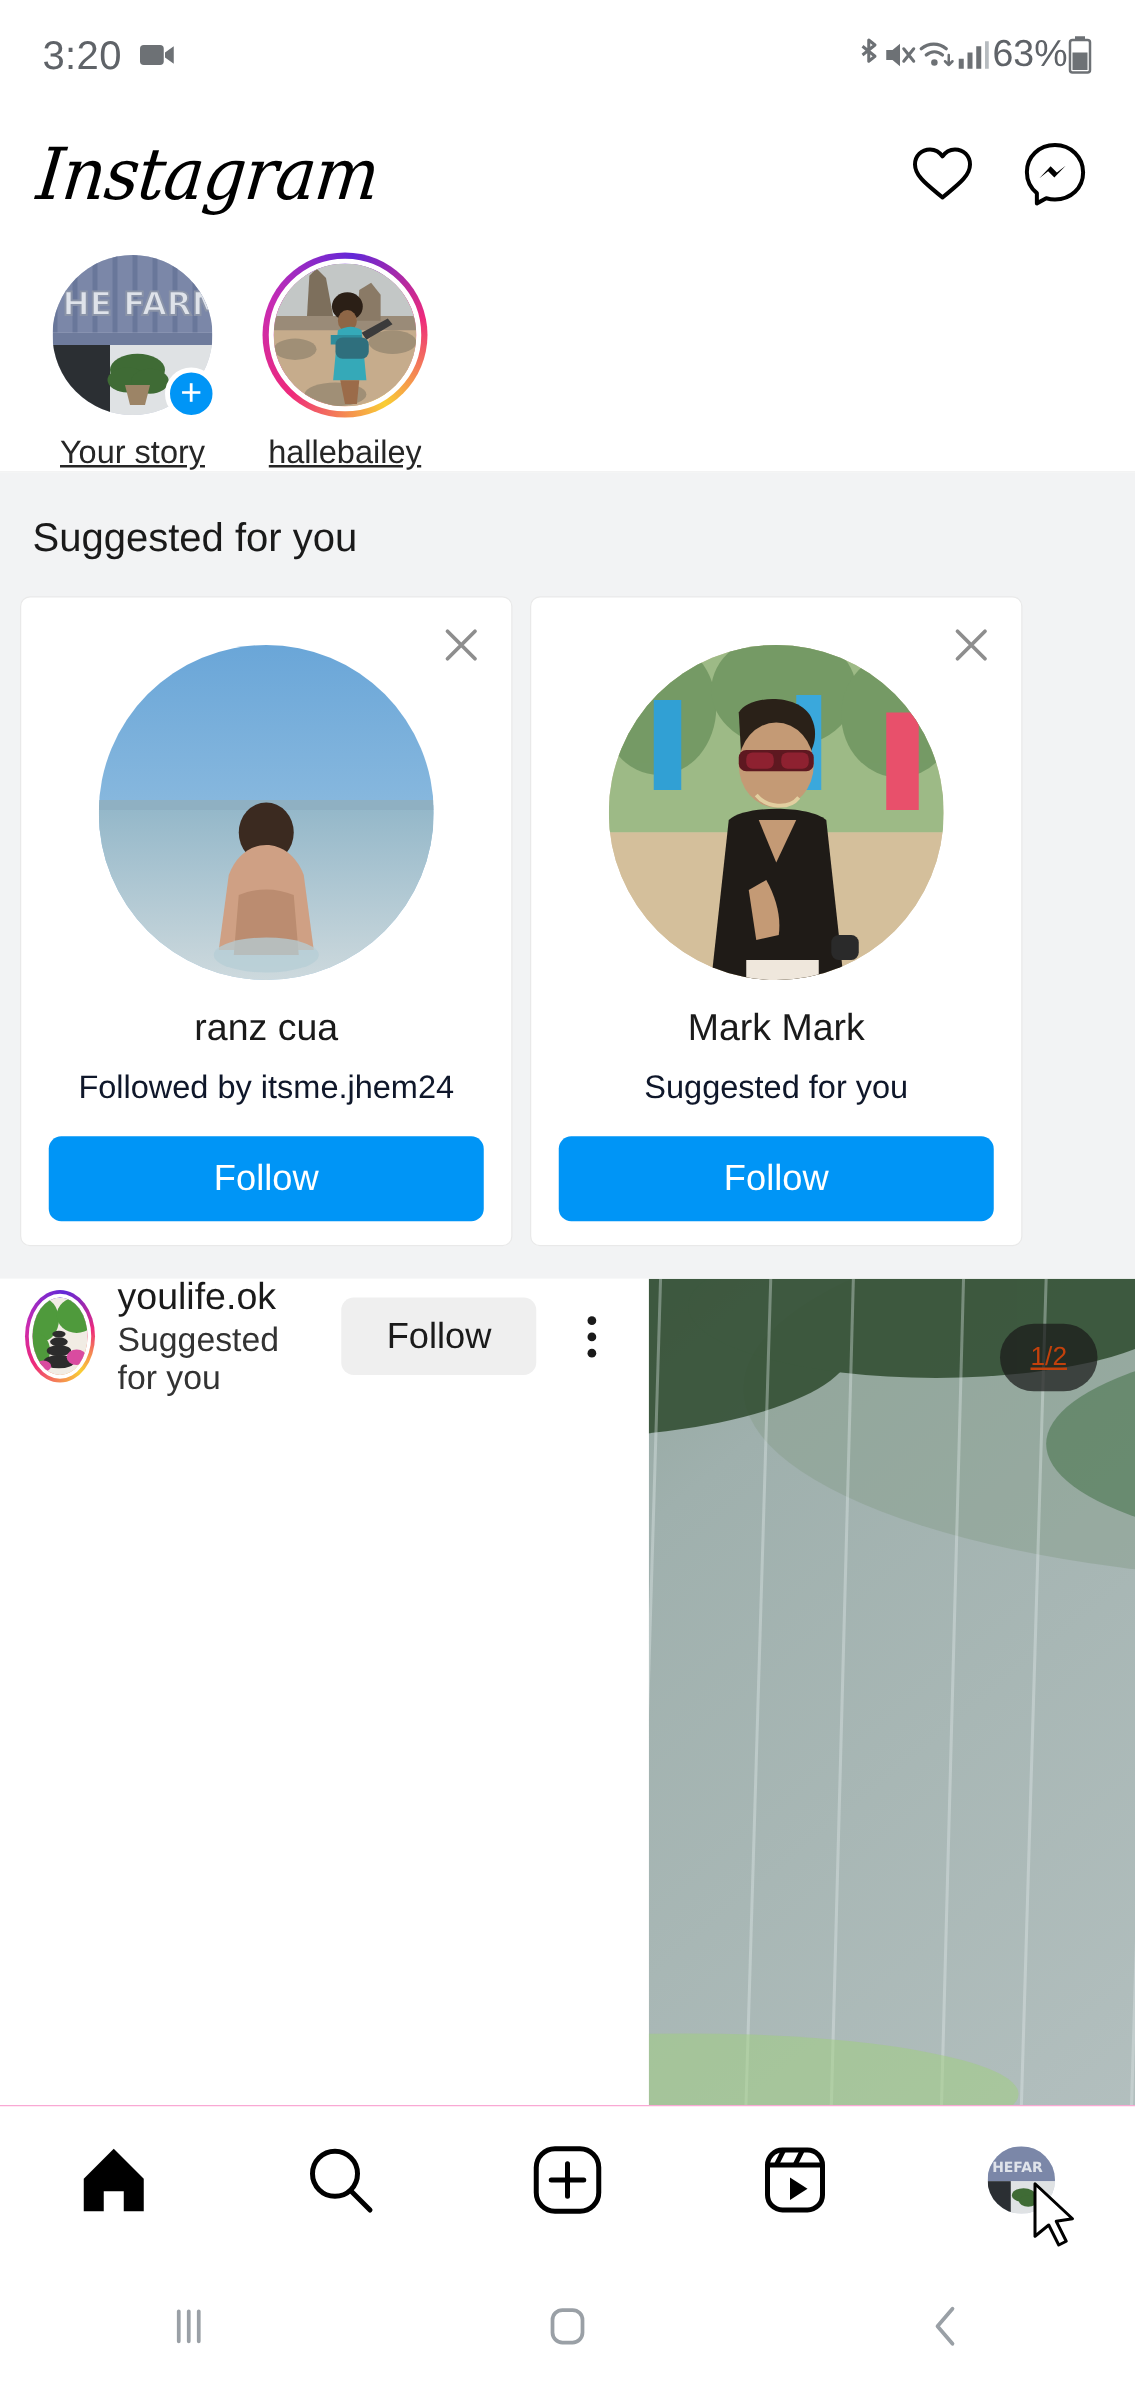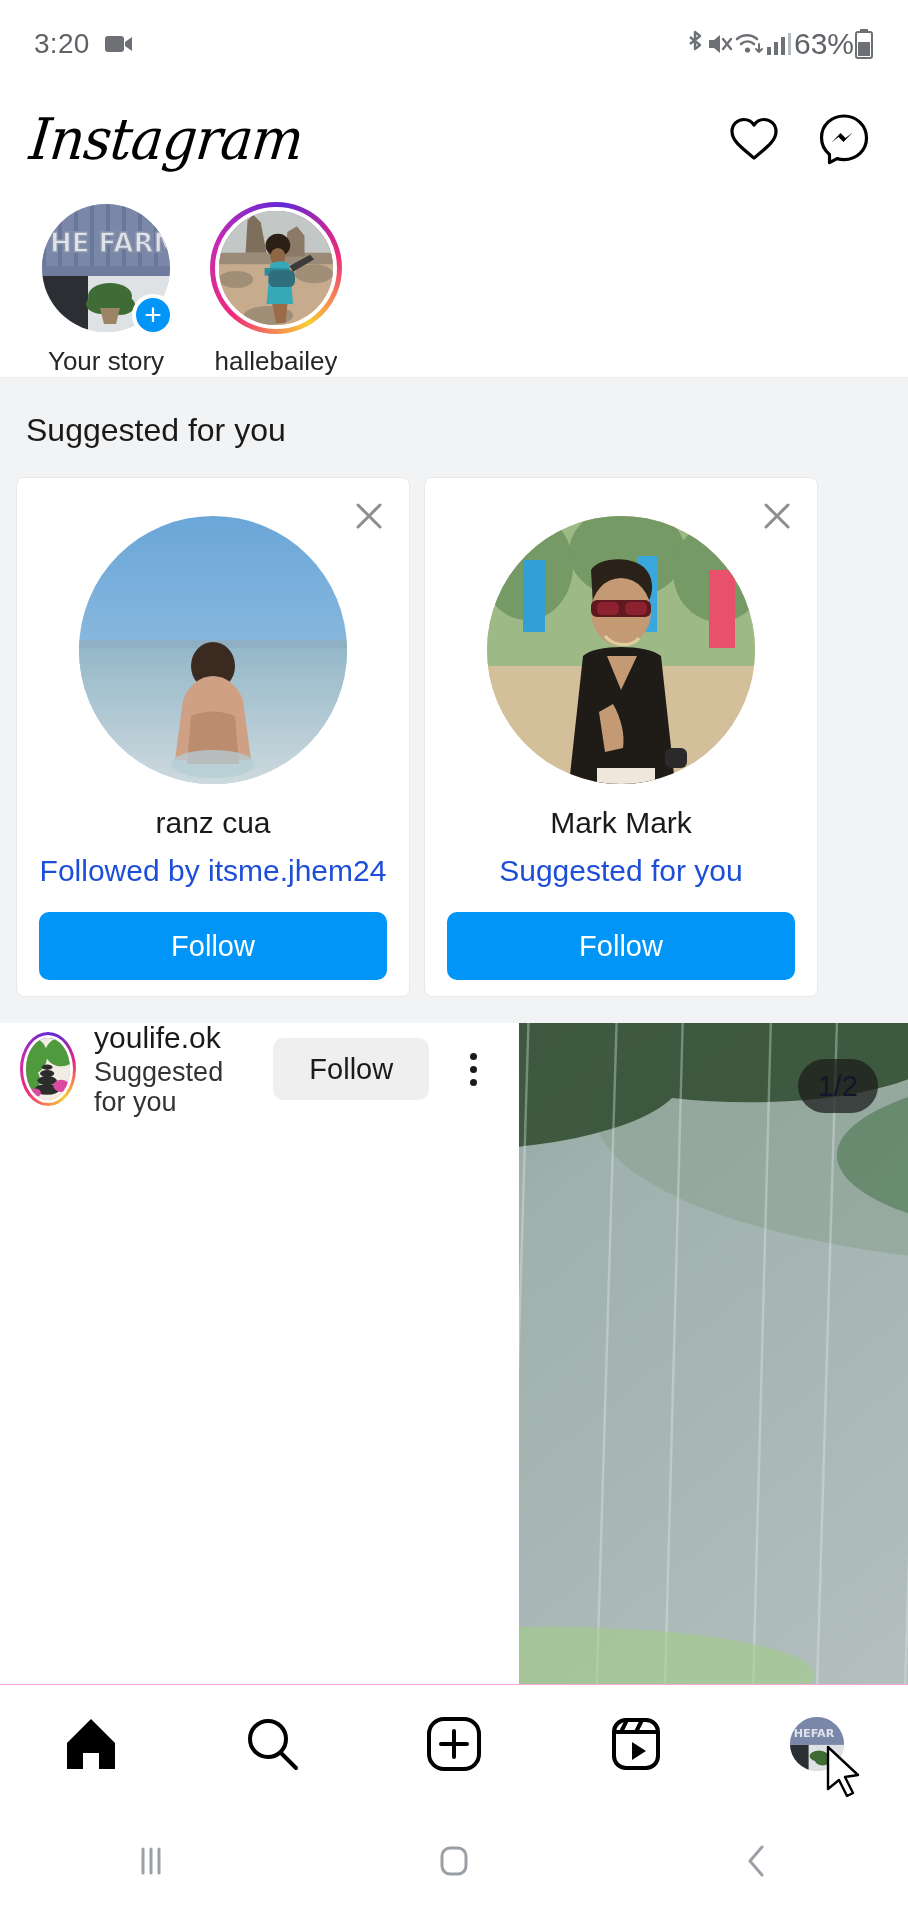--- a/index.html
+++ b/index.html
@@ -12,21 +12,21 @@
   .screen { position: relative; width: 908px; height: 1920px; background: #fff; display: flex; flex-direction: column; }
 
   
   .statusbar {
     height: 88px; flex: 0 0 88px;
     display: flex; align-items: center;
     padding: 0 34px;
     color: #6d7175;
     background: #fff;
   }
-  .sb-time { font-size: 28px; color: #5f6368; letter-spacing: .3px; }
+  .sb-time { font-size: 32px; color: #5f6368; letter-spacing: .3px; }
   .sb-left { display: flex; align-items: center; gap: 14px; }
   .sb-right { margin-left: auto; display: flex; align-items: center; }
   .sb-batt-text { font-size: 30px; color: #5f6368; margin-left: 2px; }
   .ico { display: inline-flex; align-items: center; justify-content: center; }
 
   
   .appbar {
     height: 102px; flex: 0 0 102px;
     display: flex; align-items: center;
     padding: 0 28px 0 30px;
@@ -72,20 +72,21 @@
     position: absolute; right: -2px; bottom: -2px;
     width: 42px; height: 42px; border-radius: 50%;
     background: #0095f6; border: 4px solid #fff;
     display: flex; align-items: center; justify-content: center;
     color: #fff; font-size: 30px; line-height: 1; font-weight: 300;
   }
   .story-label {
     margin-top: 12px; font-size: 26px; color: #262626;
     max-width: 148px; white-space: nowrap; overflow: hidden; text-overflow: ellipsis;
     text-align: center;
+    text-decoration: underline;
   }
 
   
   .suggest-wrap { background: #f2f3f4; flex: 0 0 auto; padding-bottom: 26px; }
   .suggest-title {
     font-size: 32px; color: #1a1a1a; padding: 34px 0 28px 26px;
   }
   .suggest-row { display: flex; gap: 14px; padding-left: 16px; }
   .sug-card {
     flex: 0 0 394px; height: 520px;
@@ -96,21 +97,21 @@
   .sug-close {
     position: absolute; top: 14px; right: 16px;
     width: 48px; height: 48px;
     display: flex; align-items: center; justify-content: center;
     color: #8e8e8e;
   }
   .sug-avatar {
     width: 268px; height: 268px; border-radius: 50%; overflow: hidden; margin-top: 12px;
   }
   .sug-name { margin-top: 22px; font-size: 30px; color: #1a1a1a; }
-  .sug-sub { margin-top: 14px; font-size: 30px; color: #1d4ed8; text-align: center; }
+  .sug-sub { margin-top: 14px; font-size: 26px; color: #0f172a; text-align: center; }
   .follow-btn {
     margin-top: 24px; width: 100%; height: 68px;
     background: #0095f6; color: #fff; border: none; border-radius: 10px;
     font-size: 29px; font-family: "Liberation Sans", sans-serif;
     display: flex; align-items: center; justify-content: center;
   }
 
   
   .post { background: #fff; flex: 1 1 auto; display: flex; flex-direction: row; min-height: 0; }
   .post-head {
@@ -131,23 +132,24 @@
     font-size: 29px; color: #1a1a1a; font-family: "Liberation Sans", sans-serif;
     display: flex; align-items: center; justify-content: center;
   }
   .post-more { width: 54px; display: flex; flex-direction: column; align-items: center; gap: 6px; margin-left: 6px; }
   .dot { width: 7px; height: 7px; border-radius: 50%; background: #1a1a1a; }
   .post-media { position: relative; flex: 1 1 auto; min-height: 0; overflow: hidden; }
   .post-media svg { width: 100%; height: 100%; display: block; }
   .carousel-pill {
     position: absolute; top: 36px; right: 30px;
     min-width: 78px; height: 54px; padding: 0 20px;
-    background: rgba(26,26,26,.72); color: #0f172a; border-radius: 28px;
+    background: rgba(26,26,26,.72); color: #c2410c; border-radius: 28px;
     display: flex; align-items: center; justify-content: center;
-    font-size: 29px;
+    font-size: 21px;
+    text-decoration: underline;
   }
 
   
   .bottomnav {
     flex: 0 0 118px; height: 118px;
     background: #fff; border-top: 1px solid #f9a8d4;
     display: flex; align-items: center;
   }
   .nav-item { flex: 1; display: flex; align-items: center; justify-content: center; position: relative; }
   .nav-avatar { width: 58px; height: 58px; border-radius: 50%; overflow: hidden; border: 2px solid #fff; }

